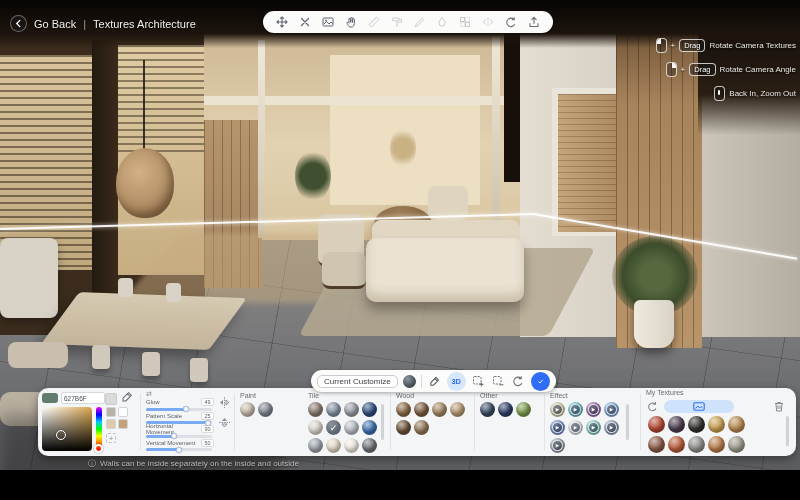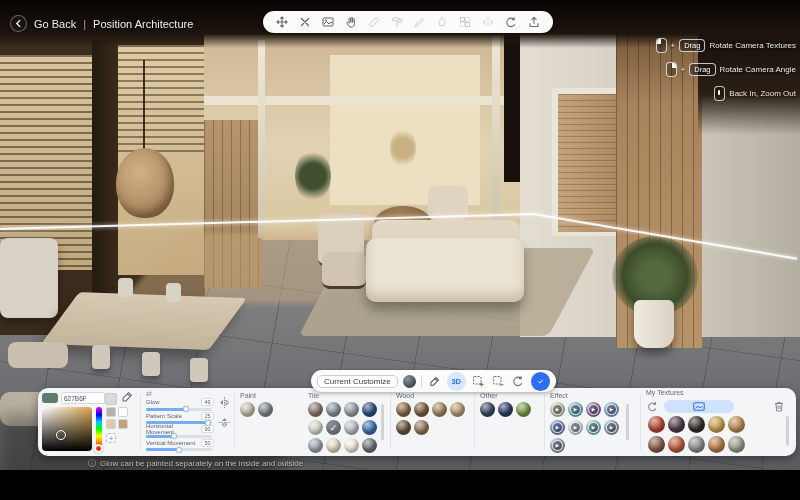--- a/index.html
+++ b/index.html
@@ -150,21 +150,21 @@
   </div>
 
   <div class="header">
     <button class="backbtn">
       <svg width="9" height="9" viewBox="0 0 10 10">
           <path d="M6.5 1.5L3 5l3.5 3.5" stroke="#fff" stroke-width="1.4" fill="none" stroke-linecap="round"></path>
         </svg>
     </button>
     <span>Go Back</span>
     <span class="hsep">|</span>
-    <span>Position Architecture</span>
+    <span>Textures Architecture</span>
   </div>
 
   <div class="ttoolbar">
     <button class="tbtn">
         <svg width="12" height="12" viewBox="0 0 12 12">
           <path d="M6 1v10M1 6h10M6 1L4.6 2.4M6 1l1.4 1.4M6 11l-1.4-1.4M6 11l1.4-1.4M1 6l1.4-1.4M1 6l1.4 1.4M11 6L9.6 4.6M11 6L9.6 7.4" stroke="#5f6570" stroke-width="1.1" fill="none" stroke-linecap="round"></path>
         </svg>
       </button>
     <button class="tbtn">
         <svg width="12" height="12" viewBox="0 0 12 12">
@@ -496,17 +496,17 @@
           <div class="sw" style="background: radial-gradient(circle at 35% 28%, rgba(255, 255, 255, 0.6), rgba(255, 255, 255, 0) 52%), rgb(183, 124, 74); box-shadow: rgba(0, 0, 0, 0.35) -2px -3px 4px inset;"></div>
           <div class="sw" style="background: radial-gradient(circle at 35% 28%, rgba(255, 255, 255, 0.6), rgba(255, 255, 255, 0) 52%), rgb(154, 154, 140); box-shadow: rgba(0, 0, 0, 0.35) -2px -3px 4px inset;"></div>
         </div>
       <div class="vscroll" style="left:140px;top:28px;height:30px;"></div>
     </div>
 
   </div>
 
   <div class="foot">
     <span>ⓘ</span>
-    <span>Glow can be painted separately on the inside and outside</span>
+    <span>Walls can be inside separately on the inside and outside</span>
   </div>
   <div class="botbar"></div>
 
 </div>
 
 </body></html>

